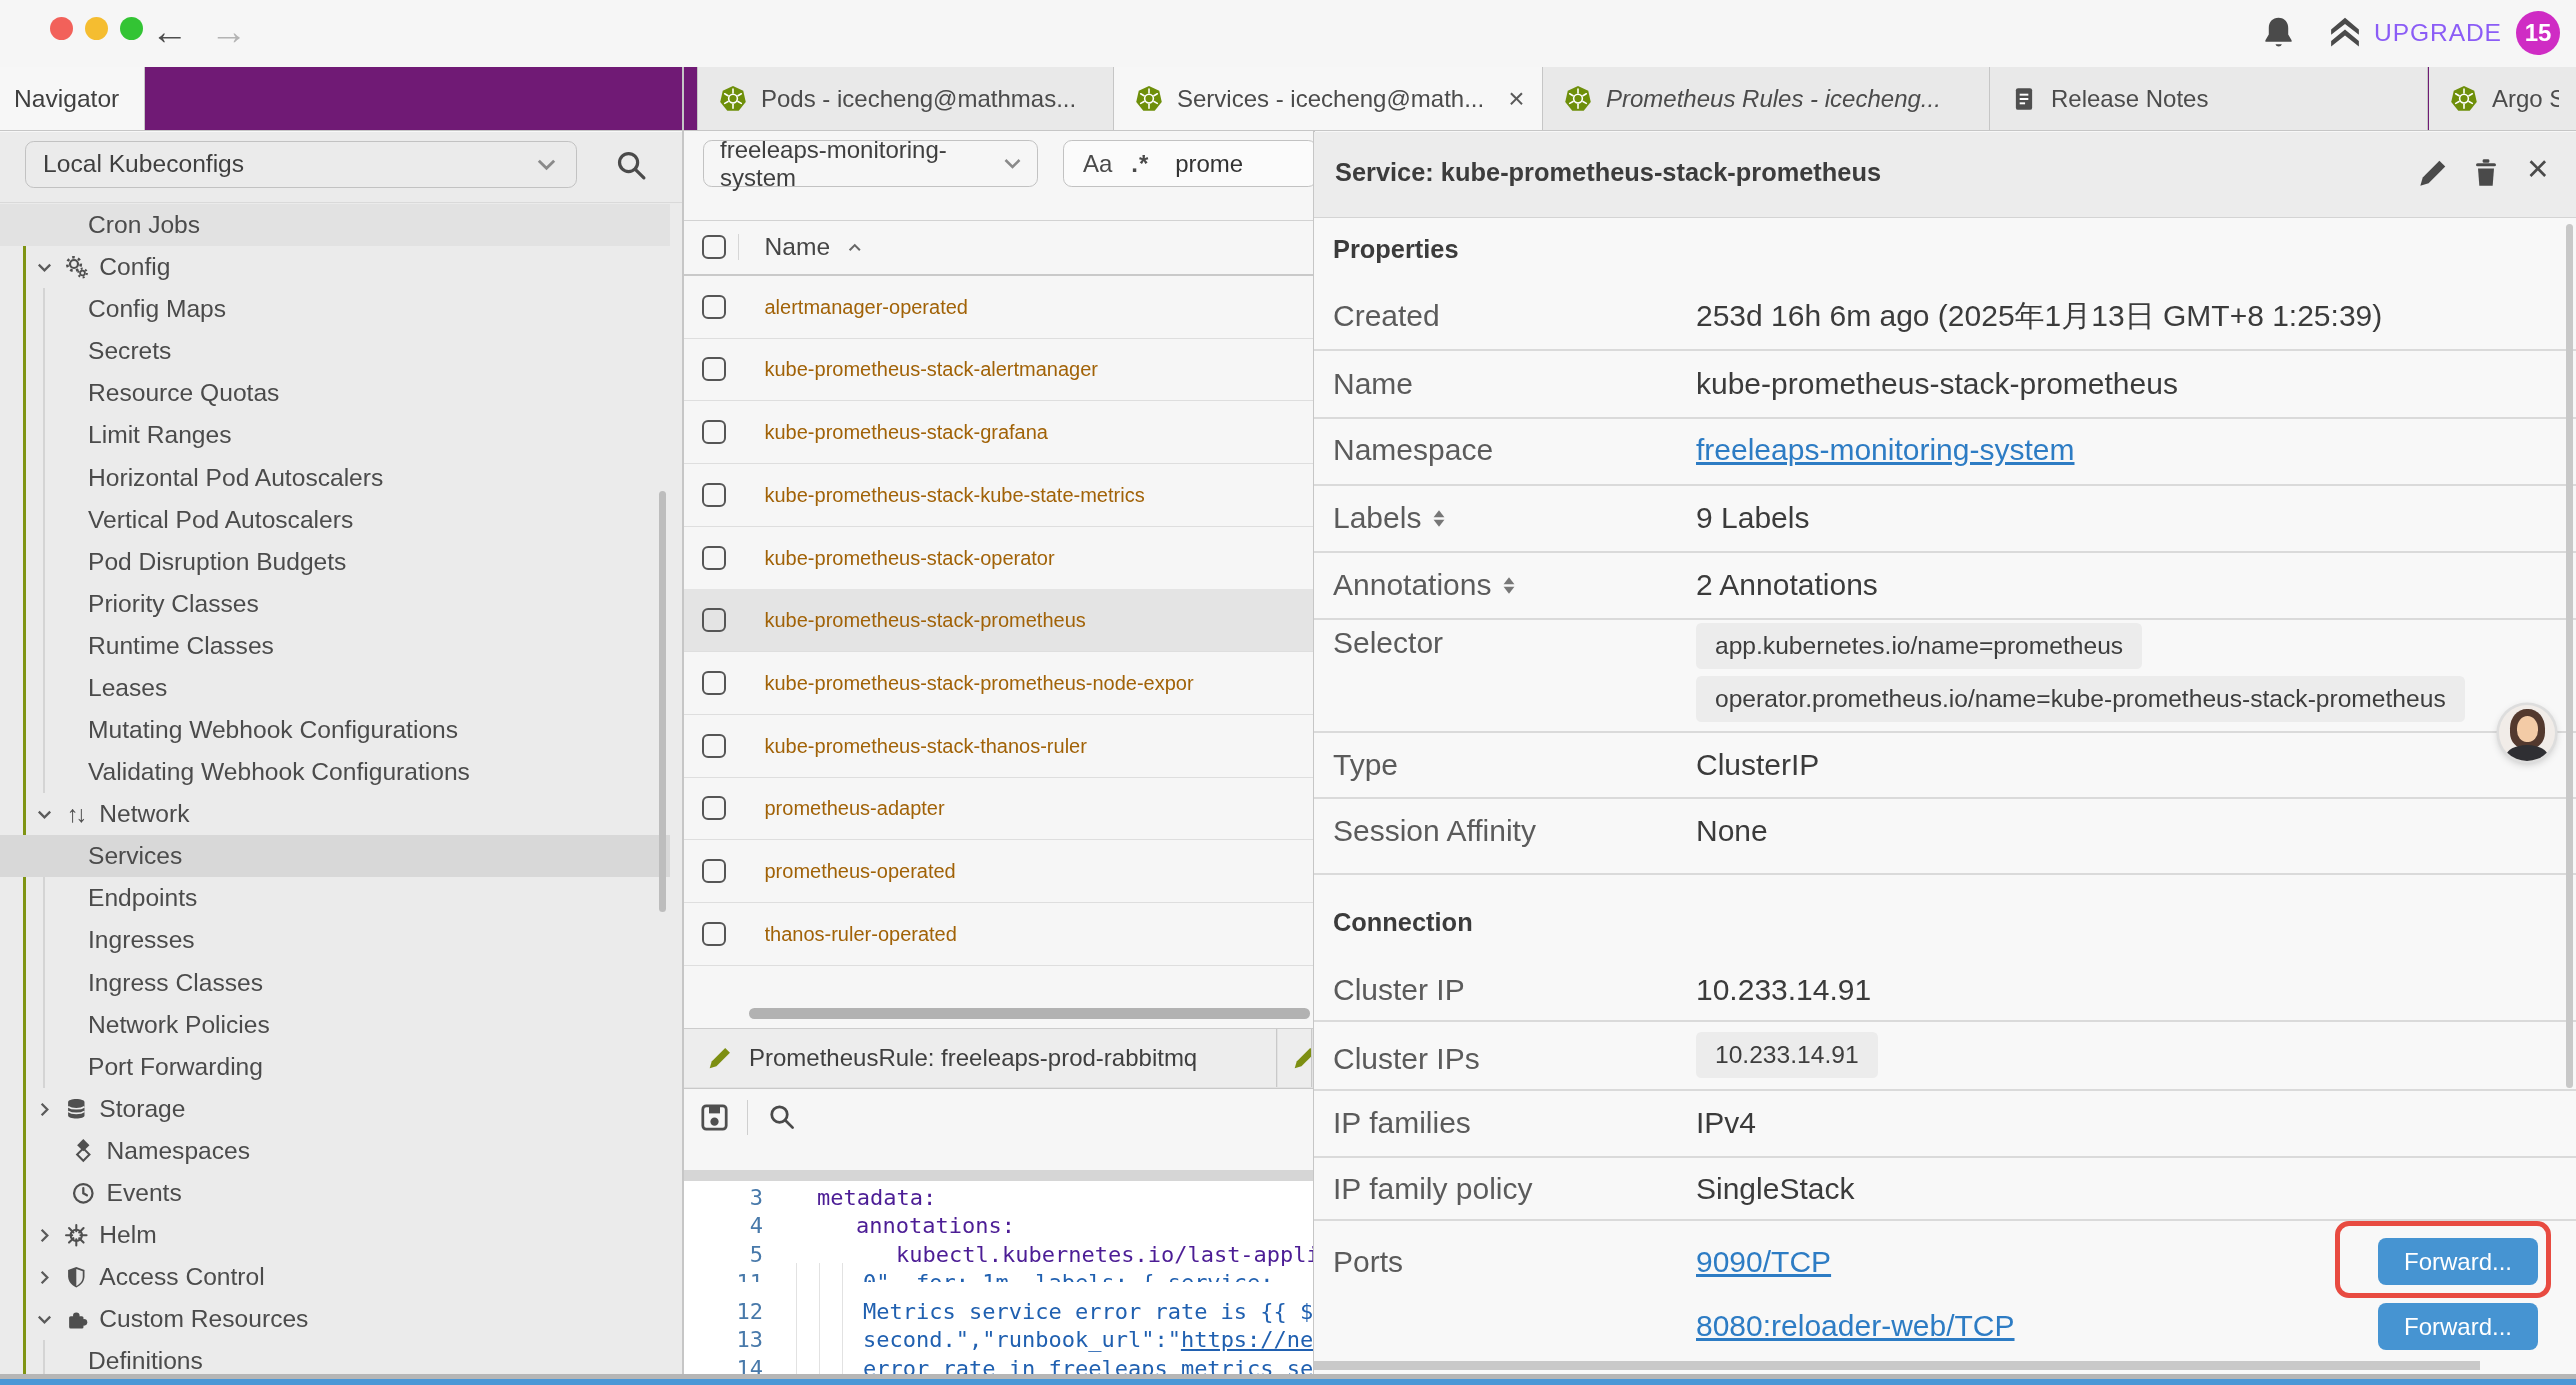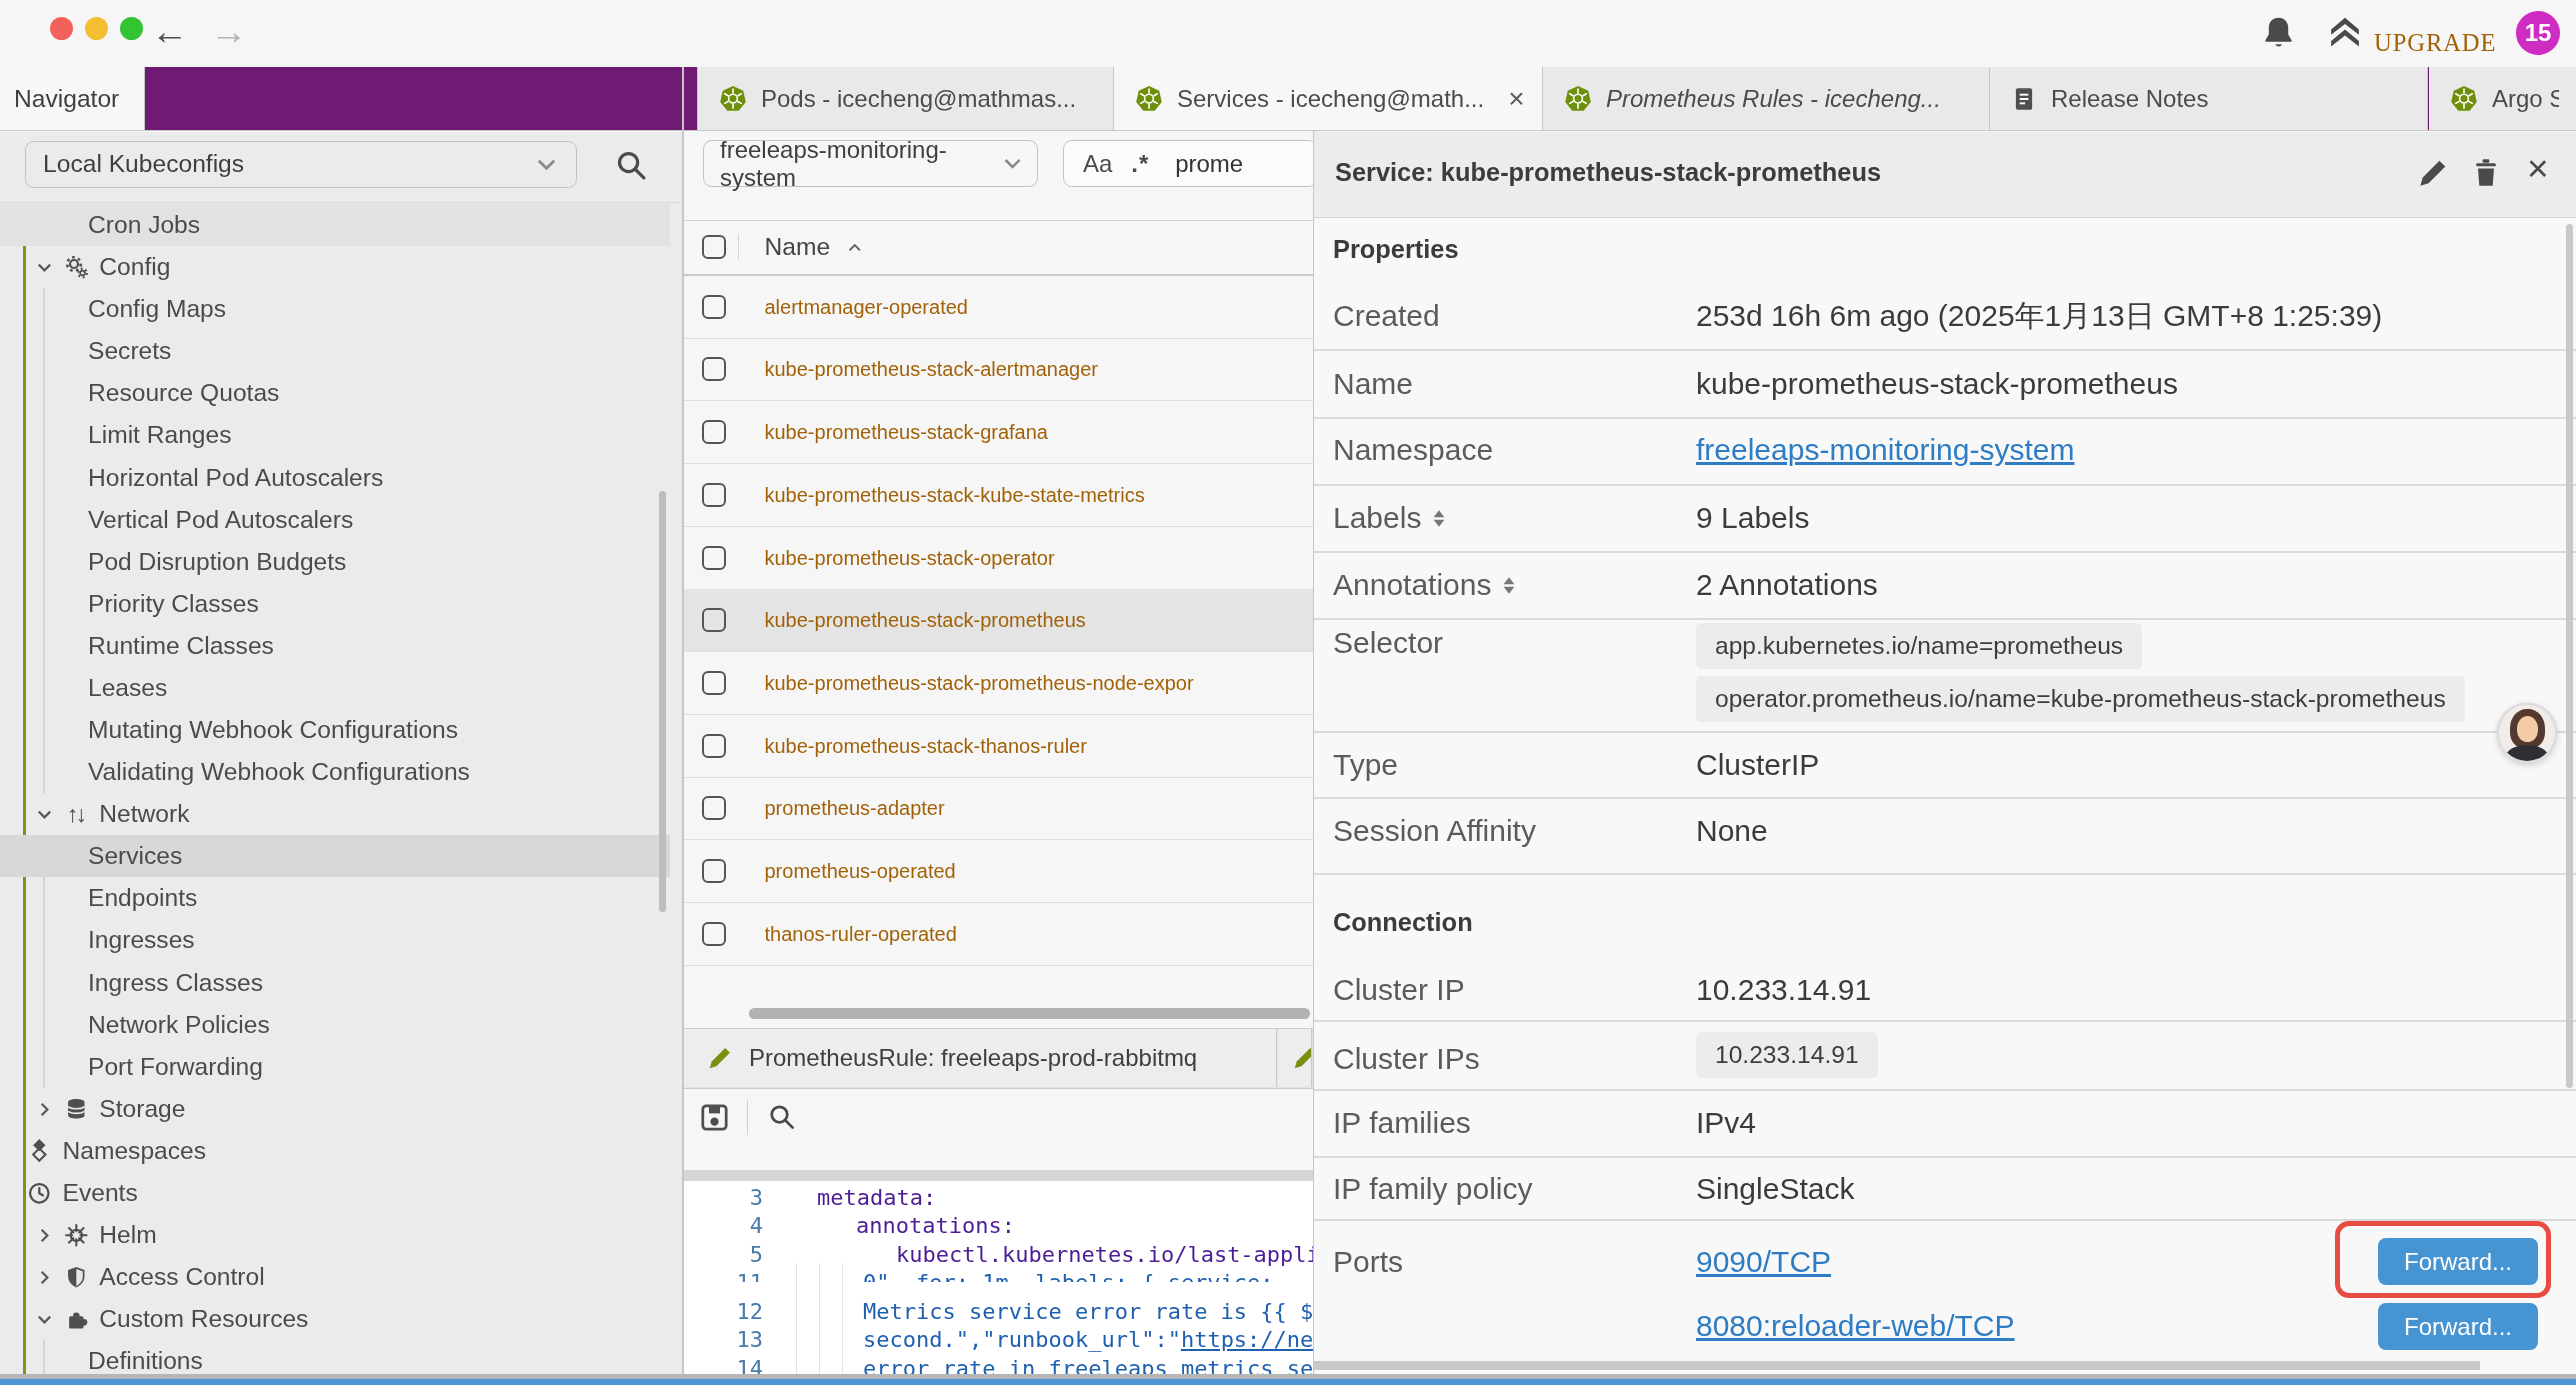--- a/index.html
+++ b/index.html
@@ -5,21 +5,21 @@
   html,body{margin:0;padding:0;background:#d0d0d0;}
   .app{position:relative;width:2576px;height:1385px;background:#f7f7f7;overflow:hidden;
        font-family:"Liberation Sans",sans-serif;color:#3f3f3f;-webkit-font-smoothing:antialiased;}
 
   
   .titlebar{position:absolute;left:0;top:0;width:2576px;height:67px;background:#f6f6f6;border-bottom:1.8px solid #d8d8d8;}
   .light{position:absolute;top:16.7px;width:23px;height:23px;border-radius:50%;}
   .nav-arrow{position:absolute;top:7px;font-size:37px;line-height:49px;}
   .bell{position:absolute;left:2260px;top:14px;}
   .upg-ic{position:absolute;left:2325px;top:14px;}
-  .upg-label{position:absolute;left:2374px;top:29px;font-size:24.6px;letter-spacing:0.9px;color:#a16207;font-family:Liberation Serif, serif;}
+  .upg-label{position:absolute;left:2374px;top:19px;font-size:24.6px;letter-spacing:0.9px;color:#8b5cf6;}
   .badge{position:absolute;left:2516px;top:11.4px;width:44px;height:44px;border-radius:50%;background:#cf2cc4;
          color:#fff;font-size:24px;font-weight:bold;display:flex;align-items:center;justify-content:center;}
 
   
   .tabstrip{position:absolute;left:0;top:67px;width:2576px;height:63px;background:#701a75;border-bottom:1.8px solid #c6c6c6;}
   .navtab{position:absolute;left:0;top:0;width:145px;height:63px;background:#f7f7f7;border-right:1.8px solid #c6c6c6;
           display:flex;align-items:center;padding-left:14px;font-size:24.6px;color:#3f3f3f;box-sizing:border-box;}
   .tab{position:absolute;top:0;height:63px;background:#e9e9e9;border-right:1.8px solid #c6c6c6;box-sizing:border-box;
        display:flex;align-items:center;padding:0 17.5px 0 21px;overflow:hidden;}
   .tab.first{border-left:1.8px solid #c6c6c6;}
@@ -33,21 +33,21 @@
   .kubesel{position:absolute;left:24.6px;top:8.8px;width:552px;height:47px;border:1.8px solid #c2c2c2;border-radius:8.8px;
            box-sizing:border-box;display:flex;align-items:center;padding:0 17.5px;font-size:24.6px;color:#3f3f3f;background:#ebebeb;}
   .kubesel .chev{margin-left:auto;}
   .side-search{position:absolute;left:614px;top:16px;}
   .side-hline{position:absolute;left:0;top:70px;width:682px;height:0.9px;background:#d9d9d9;}
   .tree{position:absolute;left:0;top:72px;right:0;bottom:0;}
   .trow{position:absolute;left:0;right:12.3px;height:42px;display:flex;align-items:center;box-sizing:border-box;font-size:24.6px;color:#4b4b4b;}
   .trow .chev{margin-right:8.8px;flex:0 0 auto;}
   .trow .ticon{margin-right:10.5px;flex:0 0 auto;display:flex;align-items:center;justify-content:center;width:26px;}
   .t-group{padding-left:35px;}
-  .t-leafic{padding-left:26px;}
+  .t-leafic{padding-left:70px;}
   .t-child{padding-left:88px;}
   .t-hl{background:#e2e2e2;}
   .t-sel{background:#d8d8d8;}
   .guide-green{position:absolute;left:23px;top:72px;bottom:0;width:2.6px;background:#7f9413;}
   .guide{position:absolute;left:43px;width:1.8px;background:#d4d4d4;}
   .side-scroll{position:absolute;left:659px;top:359px;width:7px;height:421px;border-radius:3.5px;background:#bdbdbd;}
   .updown-txt{font-size:23px;color:#4f4f4f;letter-spacing:-2.6px;}
 
   
   .vline1{position:absolute;left:682px;top:67px;bottom:0;width:1.8px;background:#c6c6c6;}

